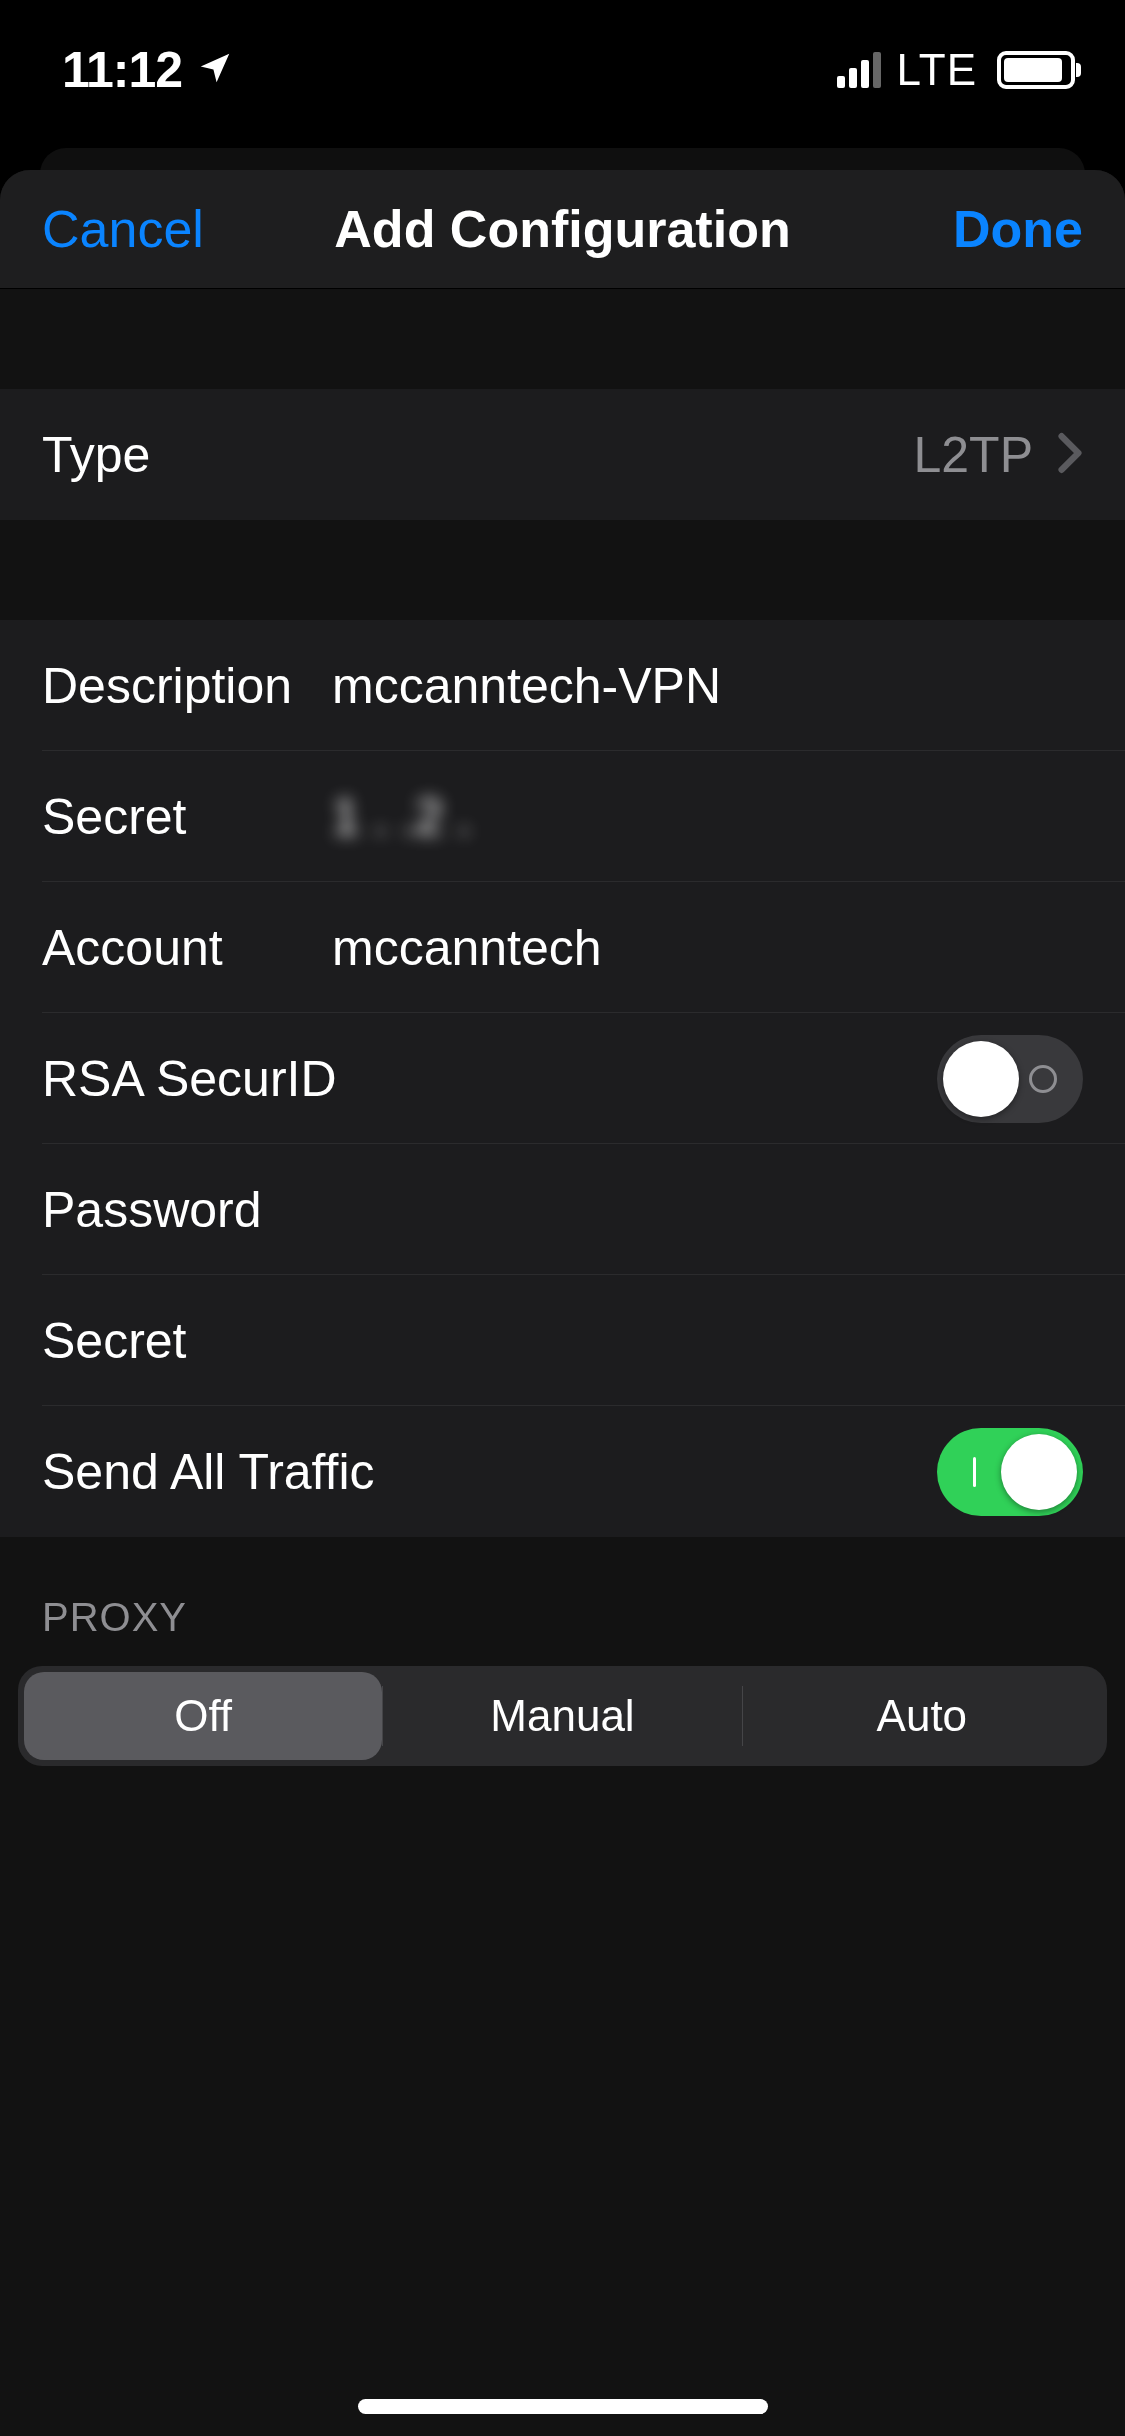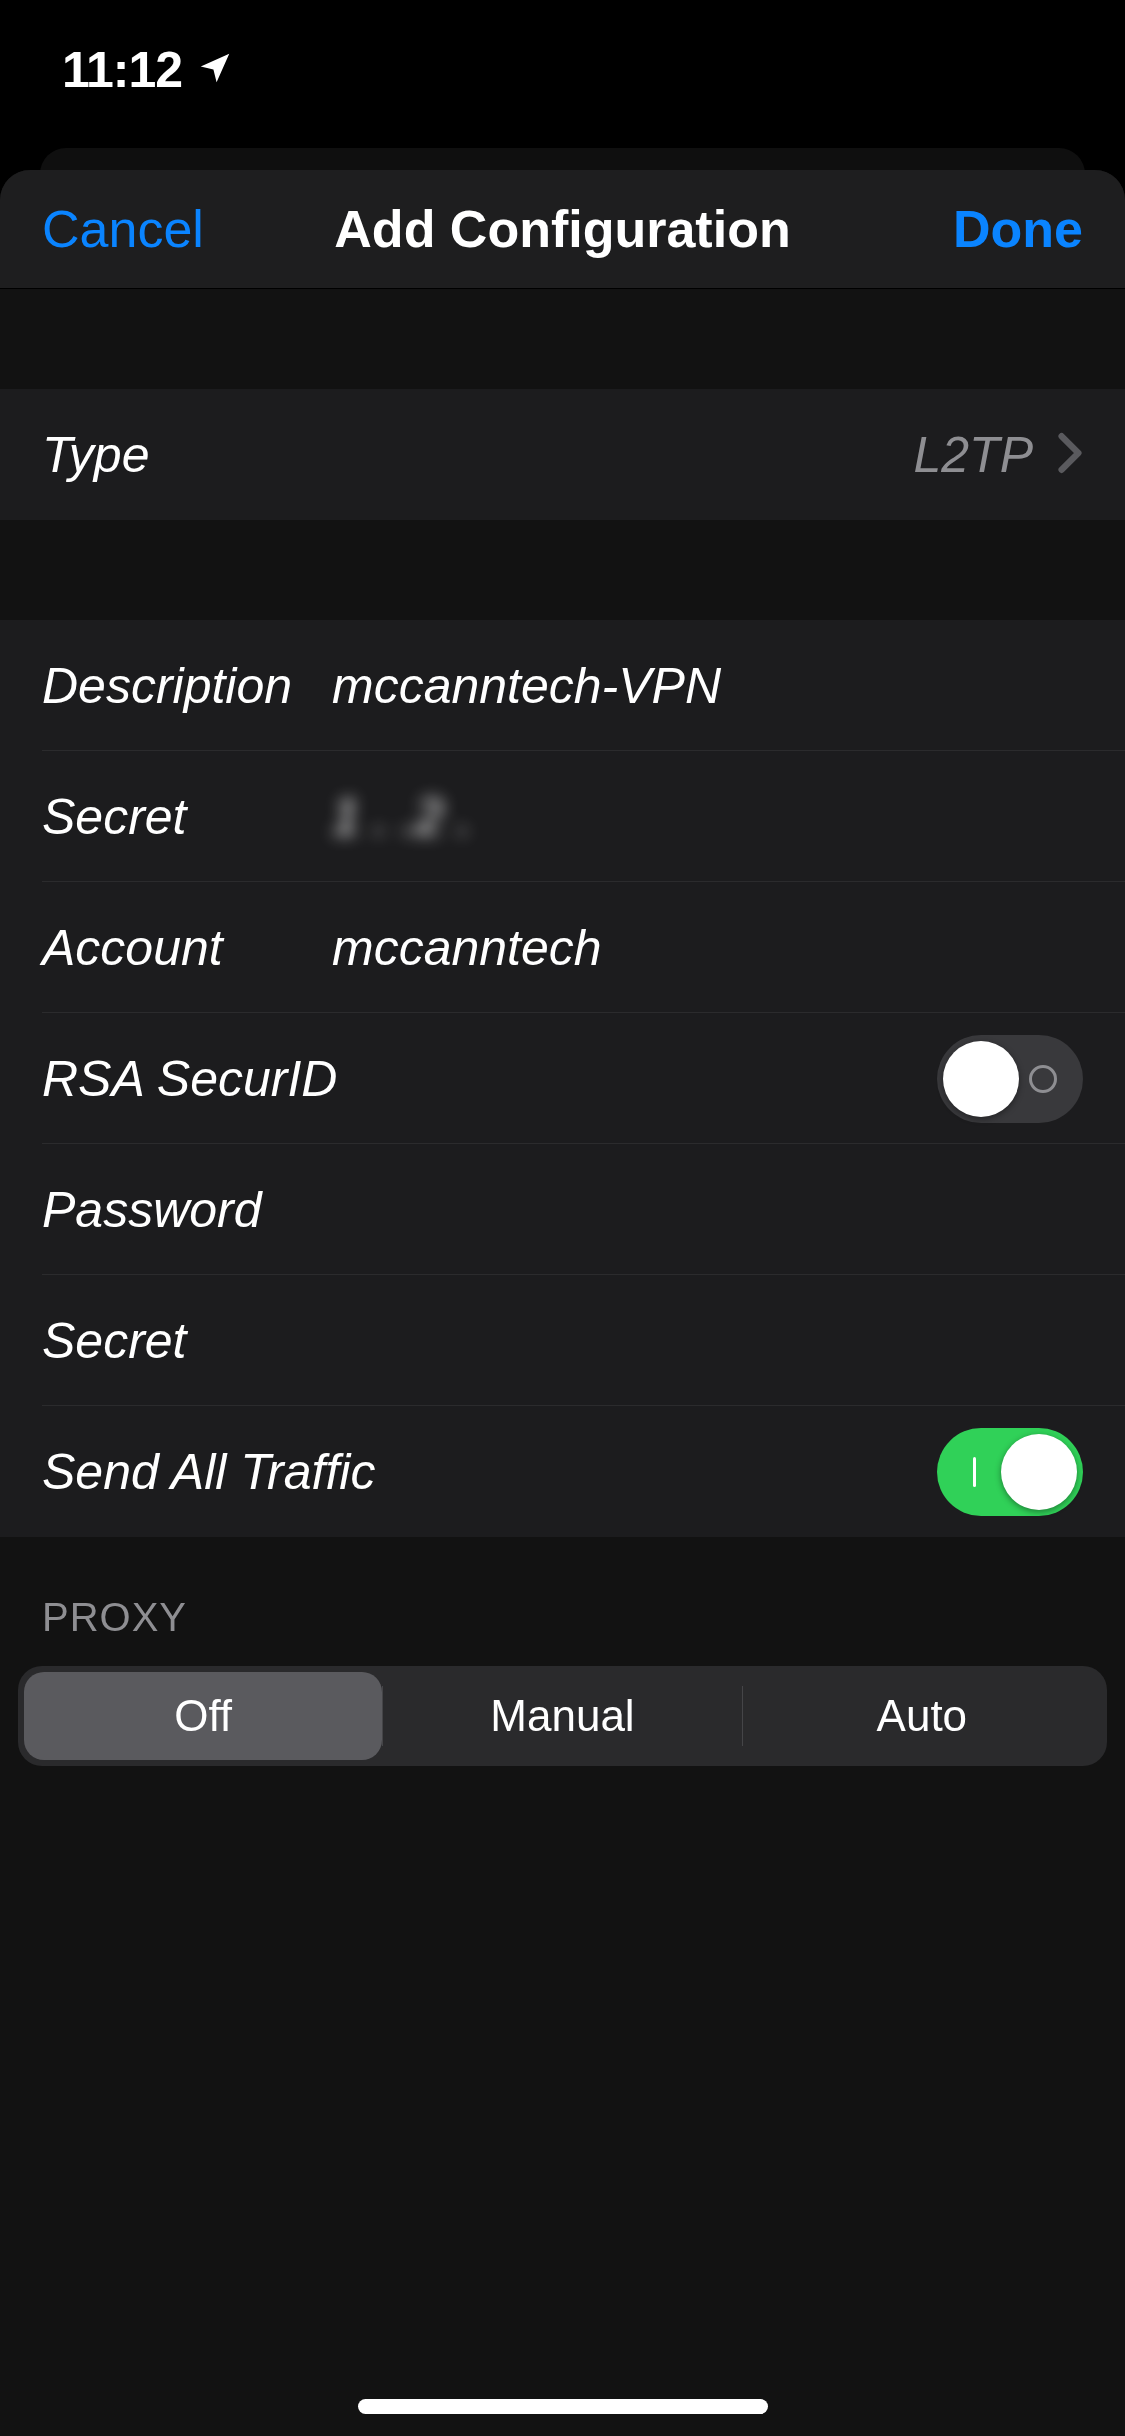--- a/index.html
+++ b/index.html
@@ -26,21 +26,21 @@
     .sheet::before{content:"";position:absolute;top:-24px;left:45px;right:45px;height:60px;background:#1a1a1a;border-radius:26px 26px 0 0;z-index:-1;}
     .prev-sheet{position:absolute;top:148px;left:40px;right:40px;height:60px;background:#0f0f0f;border-radius:26px 26px 0 0;}
 
     .nav{height:119px;display:flex;align-items:center;justify-content:space-between;padding:0 42px;background:#1e1e1f;border-bottom:1px solid #000;}
     .nav-title{position:absolute;left:0;right:0;text-align:center;font-size:52px;font-weight:600;color:#fff;pointer-events:none;}
     .nav-btn{font-size:52px;font-weight:400;color:#0a84ff;background:none;border:none;z-index:2;}
     .nav-btn.done{font-weight:600;}
 
     .group-gap{height:100px;background:#121212;}
 
-    .cell{display:flex;align-items:center;min-height:131px;padding:0 42px;background:#1c1c1e;position:relative;font-style:italic;}
+    .cell{display:flex;align-items:center;min-height:131px;padding:0 42px;background:#1c1c1e;position:relative;}
     .sep{position:absolute;left:42px;right:0;bottom:0;height:1px;background:#2b2b2d;}
     .cell-label{width:290px;font-size:50px;color:#fff;flex-shrink:0;}
     .cell-value{flex:1;font-size:50px;color:#fff;}
     .cell-value.input{color:#fff;}
     .cell-grey{color:#8e8e92;font-size:50px;margin-right:18px;}
     .chevron{color:#5a5a5e;}
     .right-cluster{margin-left:auto;display:flex;align-items:center;gap:6px;}
 
     
     .toggle{width:146px;height:88px;border-radius:44px;position:relative;margin-left:auto;}
@@ -70,20 +70,32 @@
 <div class="screen">
 
   <div class="status-bar">
     <div class="status-left">
       <span>11:12</span>
       <span>
         <svg width="38" height="38" viewBox="0 0 24 24" fill="#fff">
             <path d="M3 11l18-8-8 18-2-8-8-2z"></path>
           </svg>
       </span>
+    </div>
+    <div class="status-right">
+      <div class="signal">
+          <span></span>
+          <span></span>
+          <span></span>
+          <span></span>
+        </div>
+      <span class="lte">LTE</span>
+      <div class="battery">
+          <div class="battery-fill"></div>
+        </div>
     </div>
   </div>
 
   <div class="prev-sheet"></div>
 
   <div class="sheet">
     <div class="nav">
       <button class="nav-btn">Cancel</button>
       <div class="nav-title">Add Configuration</div>
       <button class="nav-btn done">Done</button>

